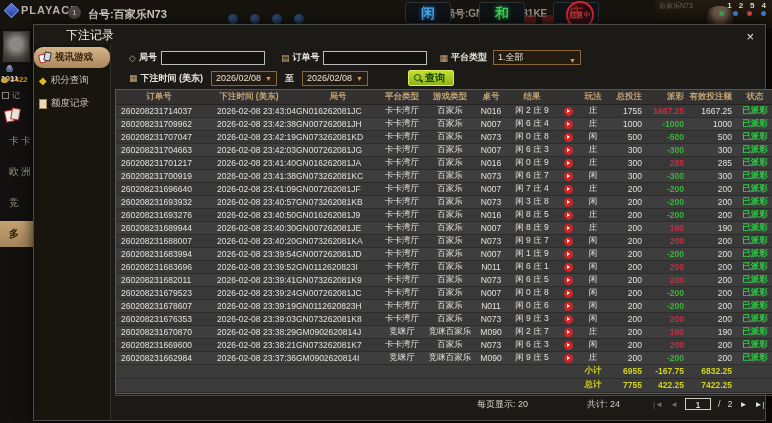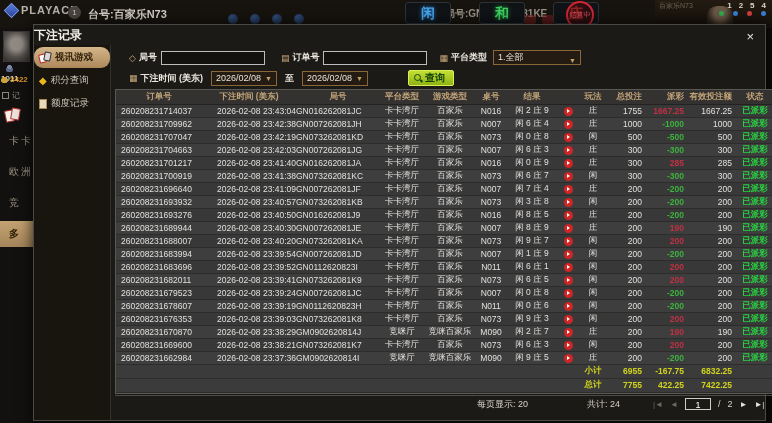--- a/index.html
+++ b/index.html
@@ -50,21 +50,21 @@
   .cards-ic { position:absolute; left:5px; top:80px; width:16px; height:16px; }
   .cards-ic b, .cards-ic i { position:absolute; width:9px; height:12px; background:#f4f0ea; border:1px solid #b03030; border-radius:1px; }
   .cards-ic b { left:0; top:2px; transform:rotate(-12deg); }
   .cards-ic i { left:6px; top:0; transform:rotate(10deg); background:#e8e2da; }
   .side-menu { position:absolute; left:0; top:100px; width:33px; }
   .side-item { height:26px; line-height:26px; padding-left:9px; color:#99927f; font-size:10px; letter-spacing:2px; margin-bottom:5px; overflow:hidden; white-space:nowrap; }
   .side-item.hl { background:linear-gradient(180deg,#c4a272,#a5855a); color:#2e2106; font-weight:bold; }
 
   
   .modal { position:absolute; left:33px; top:24px; width:733px; height:397px; background:#1c1a17; border:1px solid #4c4a46; box-shadow:0 0 14px rgba(0,0,0,.8); }
-  .modal-title { height:20px; color:#f2efe9; font-size:12px; font-weight:bold; line-height:20px; }
+  .modal-title { height:20px; color:#f2efe9; font-size:12px; font-weight:normal; line-height:20px;margin-left:32px; }
   .close-btn { position:absolute; right:11px; top:5px; color:#e8e5df; font-size:13px; line-height:13px; cursor:pointer; }
   .modal-body { display:flex; height:375px; }
 
   
   .msidebar { width:77px; background:#18150f; border-right:1px solid #353129; padding-top:2px; flex:none; }
   .mside-item { height:21px; display:flex; align-items:center; gap:4px; padding-left:5px; margin-bottom:2px; color:#cfc8ba; font-size:9.5px;border-radius:9px; }
   .mside-item.active { background:linear-gradient(180deg,#d3b68a,#ad885b); color:#33230d; font-weight:bold; }
   .sic { flex:none; }
   .sic-cards { position:relative; width:12px; height:12px; }
   .sic-cards b,.sic-cards i{ position:absolute; width:7px; height:9px; border-radius:1px; }

